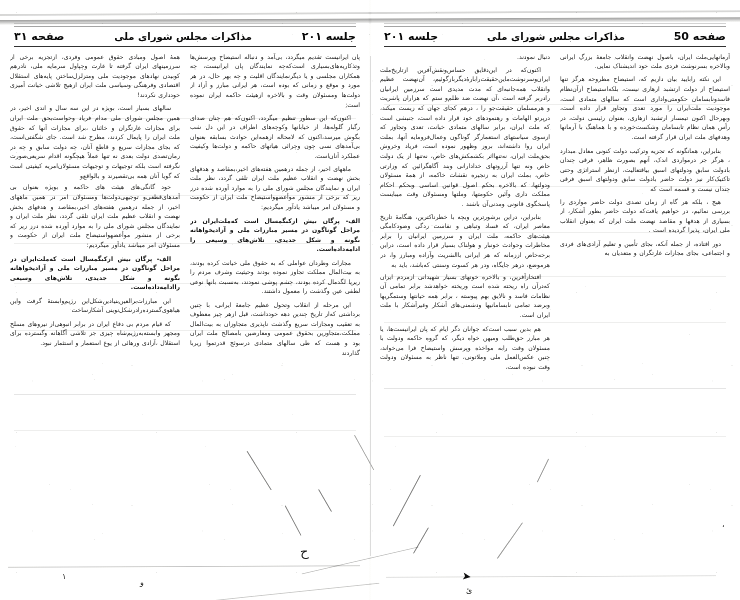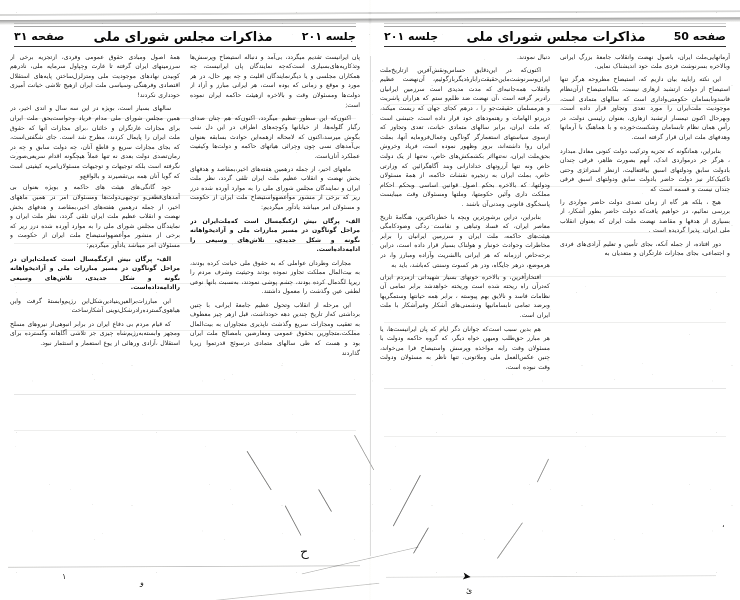--- a/index.html
+++ b/index.html
@@ -39,21 +39,21 @@
   .rule-top2{position:absolute;left:14px;right:14px;height:1px;background:#9a9a9a;opacity:.5;}
   .header{
     position:absolute;left:14px;right:14px;top:29px;height:14px;
     display:flex;align-items:center;justify-content:space-between;
     direction:rtl;
   }
   .header span{
     font-size:11px;font-weight:bold;color:#111;letter-spacing:.2px;
     white-space:nowrap;
   }
-  .header .ctr{font-size:13px;}
+  .header .ctr{font-size:10px;}
   .rule-head{position:absolute;left:14px;right:14px;top:46px;height:1.4px;background:#1a1a1a;opacity:.88;}
 
   
   .cols{
     position:absolute;left:10px;right:10px;top:52px;bottom:36px;
     display:flex;flex-direction:row-reverse;gap:10px;
     direction:rtl;
   }
   .col{
     flex:1 1 0;

